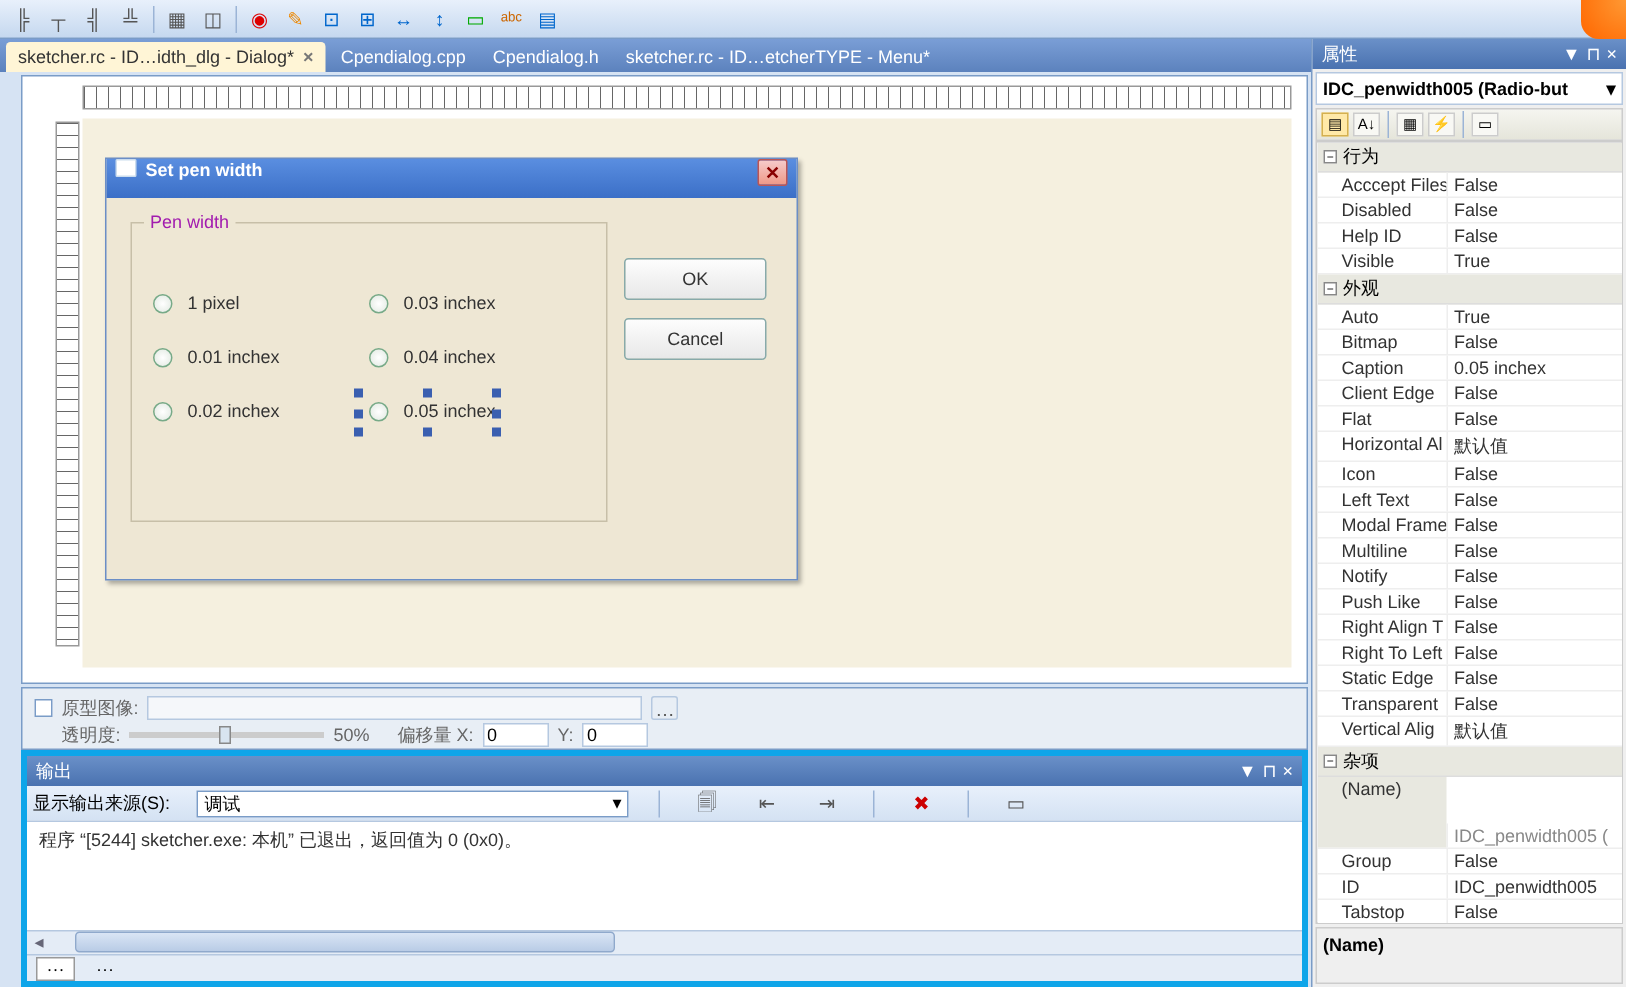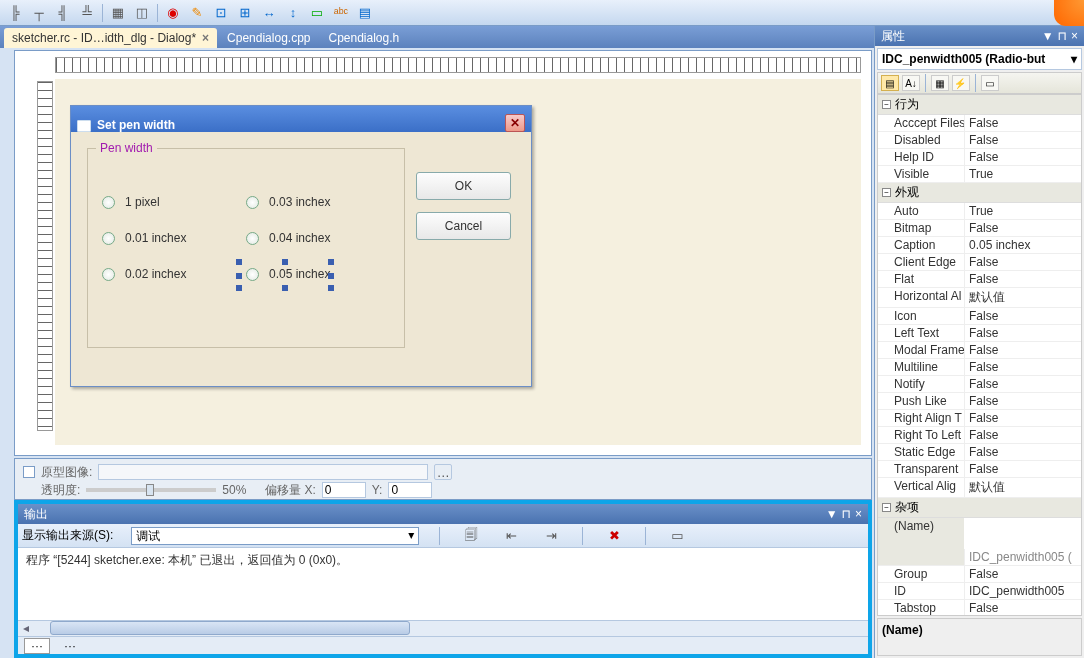--- a/index.html
+++ b/index.html
@@ -19,21 +19,21 @@
 .tab-nav { margin-left: auto; padding-right: 10px; color: #fff; display:flex; gap:4px; align-items:center; font-size:10px; }
 
 
 .designer-wrap { grid-column: 1; grid-row: 1; background: #fff; border: 1px solid #7a9cc7; position: relative; overflow: hidden; }
 .ruler-h { position: absolute; left: 40px; right: 10px; top: 6px; height: 16px; background: #fff; border: 1px solid #999; background-image: repeating-linear-gradient(to right, #666 0 1px, transparent 1px 8px); }
 .ruler-v { position: absolute; left: 22px; top: 30px; width: 16px; height: 350px; background: #fff; border: 1px solid #999; background-image: repeating-linear-gradient(to bottom, #666 0 1px, transparent 1px 8px); }
 .canvas-bg { position: absolute; left: 40px; top: 28px; right: 10px; bottom: 10px; background: #f5f0df; }
 
 
 .dlg { position: absolute; left: 55px; top: 54px; width: 462px; height: 282px; background: #eee7d4; border: 1px solid #6b8ec6; box-shadow: 2px 2px 3px rgba(0,0,0,.3); }
-.dlg-title { height: 26px; background: linear-gradient(#5a8ee0, #3b6fc7); display: flex; align-items: flex-end; padding: 0 6px; color: #fff; font-family: "Courier New", monospace; font-weight: bold; }
+.dlg-title { height: 26px; background: linear-gradient(#5a8ee0, #3b6fc7); display: flex; align-items: flex-start; padding: 0 6px; color: #fff; font-family: "Courier New", monospace; font-weight: bold; }
 .dlg-title-icon { width: 14px; height: 12px; background: #fff; border: 1px solid #cde; border-radius: 1px; margin-right: 6px; }
 .dlg-close { margin-left: auto; width: 20px; height: 18px; background: linear-gradient(#f6caca,#e98); border: 1px solid #b55; border-radius: 2px; display: flex; align-items: center; justify-content: center; color: #800; font-weight: bold; }
 .dlg-body { position: relative; height: calc(100% - 26px); padding: 16px 16px; }
 .groupbox { border: 1px solid #c7bfa8; height: 200px; padding: 10px 14px; position: relative; width: 318px; }
 .group-title { position: absolute; top: -8px; left: 8px; background: #eee7d4; padding: 0 4px; color: #a21caf; }
 .radio-grid { padding-top: 36px; display: grid; grid-template-columns: 1fr 1fr; row-gap: 22px; }
 .radio-item { display: flex; align-items: center; gap: 10px; color: #333; position:relative; }
 .r-circle { width: 13px; height: 13px; border: 1px solid #7a8; border-radius: 50%; background: radial-gradient(#fff, #e0e8e0); }
 .handle { position:absolute; width:6px; height:6px; background:#3a5fb0; }
 .btn-row { position: absolute; right: 20px; top: 40px; display: flex; flex-direction: column; gap: 12px; }
@@ -104,20 +104,23 @@
   <div class="doc-tab active">
     <span>sketcher.rc - ID…idth_dlg - Dialog*</span>
     <span class="tab-close">×</span>
   </div>
   <div class="doc-tab">
     <span>Cpendialog.cpp</span>
   </div>
   <div class="doc-tab">
     <span>Cpendialog.h</span>
   </div>
+  <div class="doc-tab">
+    <span>sketcher.rc - ID…etcherTYPE - Menu*</span>
+  </div>
   <div class="tab-nav">▾ &nbsp;×</div>
 </div>
 
 <div class="designer-wrap" style="position:absolute; left:14px; top:50px; right:212px; height:406px;">
   <div class="ruler-h"></div>
   <div class="ruler-v"></div>
   <div class="canvas-bg"></div>
 
   <div class="dlg">
     <div class="dlg-title">

